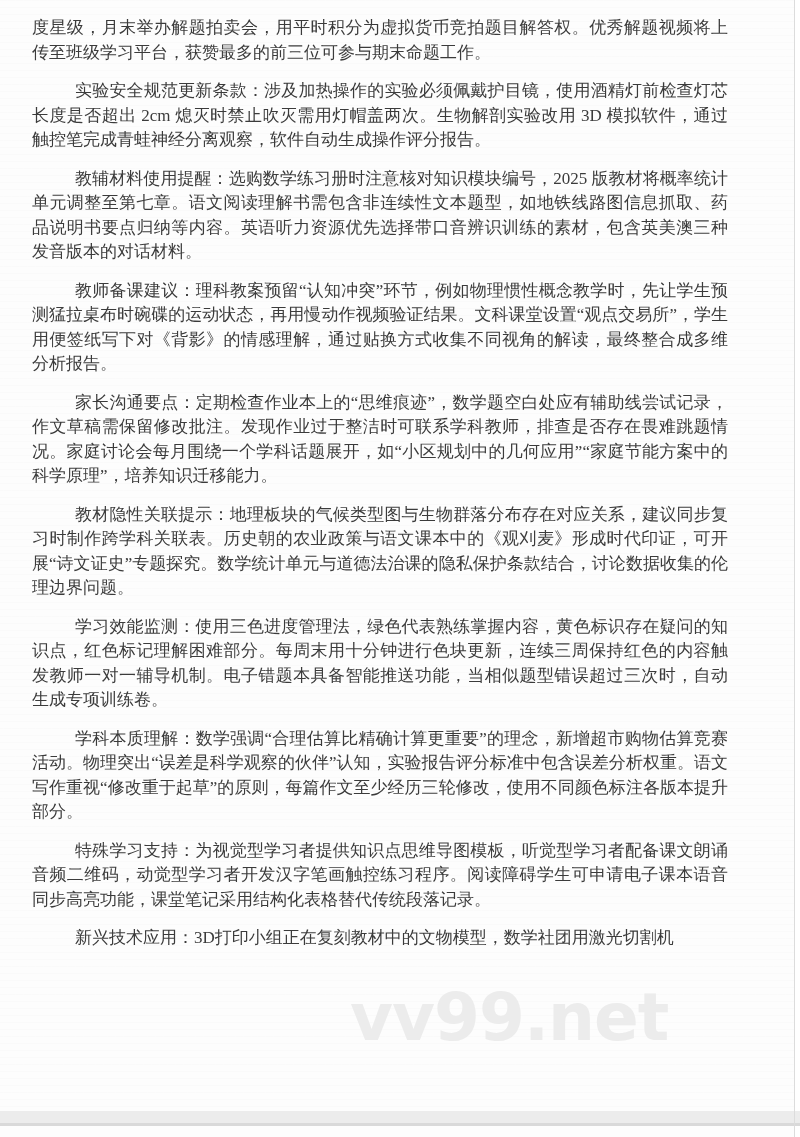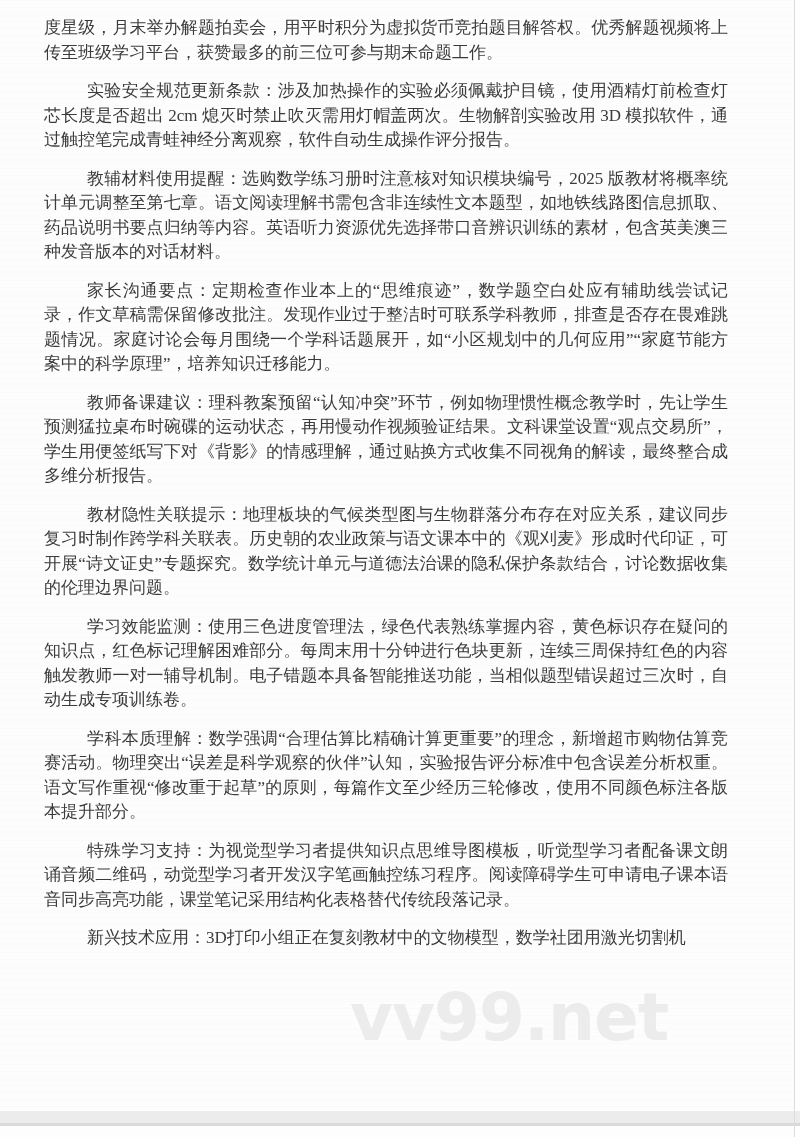--- a/index.html
+++ b/index.html
@@ -37,21 +37,20 @@
 
   .text-column {
     position: relative;
     z-index: 1;
     padding: 16px 66px 0 32px;
     font-size: 17px;
     line-height: 24.5px;
     color: #3b3b3b;
     text-align: justify;
     text-justify: inter-character;
-    margin-left: 12px;
   }
 
   .para { margin: 0 0 14px 0; }
   .para.indent { text-indent: 43px; }
 
   .page-gap {
     position: absolute;
     left: 0; top: 1111px;
     width: 800px; height: 12px;
     background: #ececec;
@@ -77,22 +76,22 @@
 <body>
 
 <div class="doc-page">
 
   <div class="watermark">vv99.net</div>
 
   <div class="text-column">
     <p class="para">度星级，月末举办解题拍卖会，用平时积分为虚拟货币竞拍题目解答权。优秀解题视频将上传至班级学习平台，获赞最多的前三位可参与期末命题工作。</p>
     <p class="para indent">实验安全规范更新条款：涉及加热操作的实验必须佩戴护目镜，使用酒精灯前检查灯芯长度是否超出 2cm 熄灭时禁止吹灭需用灯帽盖两次。生物解剖实验改用 3D 模拟软件，通过触控笔完成青蛙神经分离观察，软件自动生成操作评分报告。</p>
     <p class="para indent">教辅材料使用提醒：选购数学练习册时注意核对知识模块编号，2025 版教材将概率统计单元调整至第七章。语文阅读理解书需包含非连续性文本题型，如地铁线路图信息抓取、药品说明书要点归纳等内容。英语听力资源优先选择带口音辨识训练的素材，包含英美澳三种发音版本的对话材料。</p>
+    <p class="para indent">教师备课建议：理科教案预留“认知冲突”环节，例如物理惯性概念教学时，先让学生预测猛拉桌布时碗碟的运动状态，再用慢动作视频验证结果。文科课堂设置“观点交易所”，学生用便签纸写下对《背影》的情感理解，通过贴换方式收集不同视角的解读，最终整合成多维分析报告。</p>
     <p class="para indent">家长沟通要点：定期检查作业本上的“思维痕迹”，数学题空白处应有辅助线尝试记录，作文草稿需保留修改批注。发现作业过于整洁时可联系学科教师，排查是否存在畏难跳题情况。家庭讨论会每月围绕一个学科话题展开，如“小区规划中的几何应用”“家庭节能方案中的科学原理”，培养知识迁移能力。</p>
-    <p class="para indent">教师备课建议：理科教案预留“认知冲突”环节，例如物理惯性概念教学时，先让学生预测猛拉桌布时碗碟的运动状态，再用慢动作视频验证结果。文科课堂设置“观点交易所”，学生用便签纸写下对《背影》的情感理解，通过贴换方式收集不同视角的解读，最终整合成多维分析报告。</p>
     <p class="para indent">教材隐性关联提示：地理板块的气候类型图与生物群落分布存在对应关系，建议同步复习时制作跨学科关联表。历史朝的农业政策与语文课本中的《观刈麦》形成时代印证，可开展“诗文证史”专题探究。数学统计单元与道德法治课的隐私保护条款结合，讨论数据收集的伦理边界问题。</p>
     <p class="para indent">学习效能监测：使用三色进度管理法，绿色代表熟练掌握内容，黄色标识存在疑问的知识点，红色标记理解困难部分。每周末用十分钟进行色块更新，连续三周保持红色的内容触发教师一对一辅导机制。电子错题本具备智能推送功能，当相似题型错误超过三次时，自动生成专项训练卷。</p>
     <p class="para indent">学科本质理解：数学强调“合理估算比精确计算更重要”的理念，新增超市购物估算竞赛活动。物理突出“误差是科学观察的伙伴”认知，实验报告评分标准中包含误差分析权重。语文写作重视“修改重于起草”的原则，每篇作文至少经历三轮修改，使用不同颜色标注各版本提升部分。</p>
     <p class="para indent">特殊学习支持：为视觉型学习者提供知识点思维导图模板，听觉型学习者配备课文朗诵音频二维码，动觉型学习者开发汉字笔画触控练习程序。阅读障碍学生可申请电子课本语音同步高亮功能，课堂笔记采用结构化表格替代传统段落记录。</p>
     <p class="para indent">新兴技术应用：3D打印小组正在复刻教材中的文物模型，数学社团用激光切割机</p>
   </div>
 
 </div>
 
 <div class="page-gap"></div>

